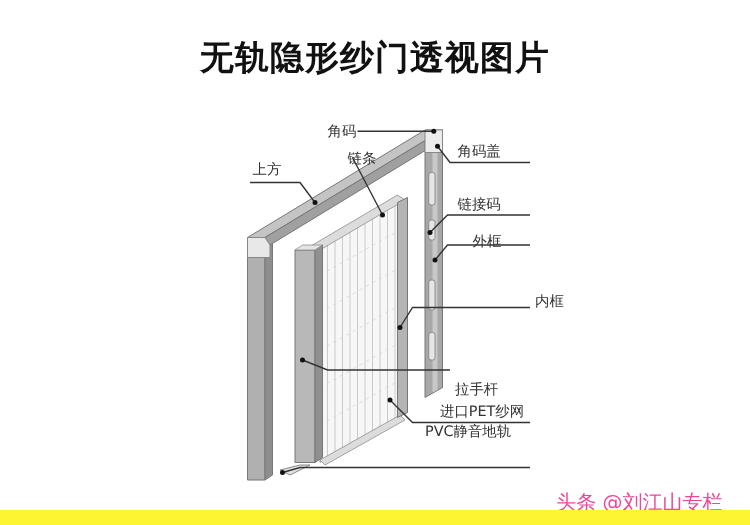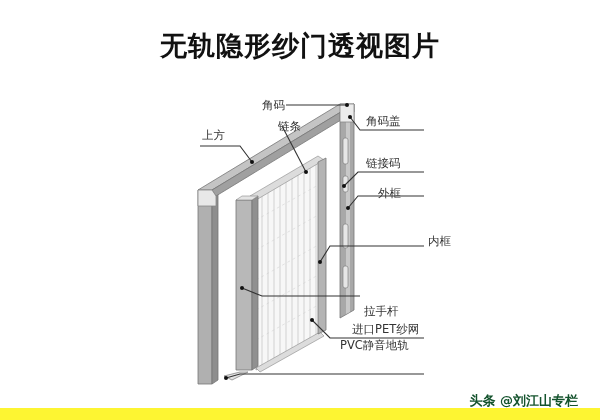--- a/index.html
+++ b/index.html
@@ -2,21 +2,21 @@
 <html><head>
 <meta charset="utf-8">
 <style>
   html, body { margin:0; padding:0; }
   body { width:600px; height:420px; background:#ffffff; position:relative; overflow:hidden;
          font-family:"DejaVu Sans", sans-serif; }
   .title { position:absolute; left:0; top:28px; width:600px; text-align:center;
            font-size:27px; font-weight:bold; color:#111; letter-spacing:1px; }
   .diagram { position:absolute; left:0; top:0; width:600px; height:420px; }
   .label { position:absolute; font-size:11.5px; font-weight:normal; color:#333; white-space:nowrap; }
-  .watermark { position:absolute; right:22px; top:392px; font-size:13px; color:#14532d;font-weight:bold; }
+  .watermark { position:absolute; right:22px; top:392px; font-size:16px; color:#ec4899; }
   .yellow-bar { position:absolute; left:0; top:408px; width:600px; height:12px; background:#fdf532; }
 </style>
 </head>
 <body>
 
 <div class="title">无轨隐形纱门透视图片</div>
 
 <svg class="diagram" viewBox="0 0 600 420" xmlns="http://www.w3.org/2000/svg">
 
   <g>

